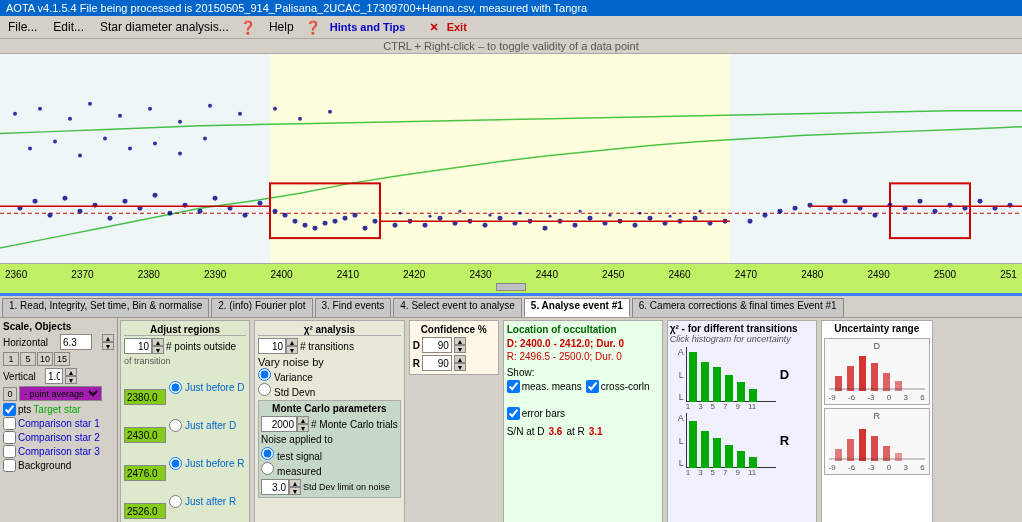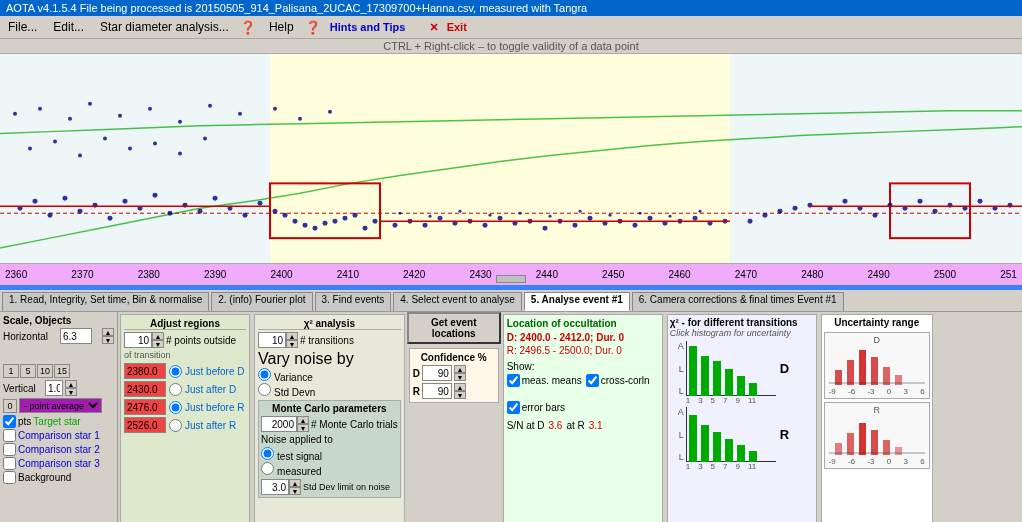--- a/index.html
+++ b/index.html
@@ -14,21 +14,21 @@
     .hints-btn { color: #0000cc; display: flex; align-items: center; gap: 2px; cursor: pointer; font-weight: bold; }
     .exit-btn { color: #cc0000; display: flex; align-items: center; gap: 2px; cursor: pointer; font-weight: bold; }
     
     
     #hintbar { background: #d4d0c8; text-align: center; color: #555; font-size: 11px; padding: 1px; border-bottom: 1px solid #aaa; }
     
     
     #chartarea { background: #fffff0; height: 210px; position: relative; overflow: hidden; border-bottom: 1px solid #aaa; }
     
     
-    #axisbar { background: #f0abfc; height: 26px; border-bottom: 5px solid #3b82f6; position: relative; display: flex; align-items: center; }
+    #axisbar { background: #bef264; height: 32px; border-bottom: 3px solid #3b82f6; position: relative; display: flex; align-items: center; }
     
     
     #bottompanel { display: flex; height: calc(522px - 20px - 22px - 18px - 210px - 30px); background: #d4d0c8; }
     
     
     #tabsrow { display: flex; background: #d4d0c8; border-bottom: 1px solid #999; padding: 2px 2px 0 2px; gap: 2px; height: 22px; }
     .tab { background: #c8c8c8; border: 1px solid #888; border-bottom: none; padding: 1px 6px; cursor: pointer; font-size: 10px; white-space: nowrap; color: #000; }
     .tab.active { background: #fff; border-bottom: 1px solid #fff; font-weight: bold; color: #000; }
     
     
@@ -50,21 +50,21 @@
     .small-select { font-size: 10px; border: 1px solid #888; background: #a21caf; height: 15px; }
     .checkbox-row { display: flex; align-items: center; gap: 2px; margin-bottom: 1px; }
     .star-label { font-size: 10px; }
     .target-star { color: #00aa00; }
     .comp-star { color: #0000cc; }
     
     
     .panel-section { background: #e8e8d8; border: 1px solid #aaa; margin: 2px; padding: 3px; }
     .panel-title { font-size: 10px; font-weight: bold; text-align: center; border-bottom: 1px solid #aaa; margin-bottom: 2px; }
     .adj-row { display: flex; align-items: center; gap: 3px; margin-bottom: 2px; }
-    .adj-input { width: 42px; height: 16px; border: 1px solid #888; background: #ef4444; font-size: 10px; padding: 0 2px; }
+    .adj-input { width: 42px; height: 16px; border: 1px solid #888; background: #84cc16; font-size: 10px; padding: 0 2px; margin-top: 20px; }
     .radio-label { font-size: 10px; display: flex; align-items: center; gap: 2px; }
     
     
     .chi-panel { background: #e8e8d8; border: 1px solid #aaa; margin: 2px; padding: 3px; min-width: 130px; }
     
     
     .conf-panel { background: #fff8e8; border: 1px solid #aaa; margin: 2px; padding: 3px; min-width: 90px; }
     
     
     .loc-panel { background: #e8ffe8; border: 1px solid #aaa; margin: 2px; padding: 3px; }
@@ -77,21 +77,21 @@
     
     
     .spinbox { display: flex; flex-direction: column; }
     .spinbox-up, .spinbox-down { width: 12px; height: 8px; background: #d4d0c8; border: 1px solid #888; font-size: 7px; cursor: pointer; display: flex; align-items: center; justify-content: center; line-height: 1; }
     
     .inline-spin { display: flex; align-items: center; }
     .inline-spin input { width: 34px; height: 16px; border: 1px solid #888; background: white; font-size: 10px; padding: 0 2px; }
     .inline-spin .spinbox { display: flex; flex-direction: column; }
     
     .snr-row { display: flex; align-items: center; gap: 4px; font-size: 10px; }
-    .snr-val { color: #cc0000; font-weight: normal; }
+    .snr-val { color: #cc0000; font-weight: bold; }
     
     .get-event-btn { background: #d4d0c8; border: 2px outset #888; padding: 3px 6px; cursor: pointer; font-size: 10px; font-weight: bold; white-space: nowrap; }
     
     .axis-ticks { display: flex; justify-content: space-between; padding: 0 5px; font-size: 10px; color: #000; width: 100%; position: absolute; top: 5px; }
     
     .scroll-handle { position: absolute; bottom: 2px; left: 50%; width: 30px; height: 8px; background: #c0c0c0; border: 1px solid #888; transform: translateX(-50%); cursor: ew-resize; }
     
     .show-row { display: flex; align-items: flex-start; gap: 4px; font-size: 10px; }
     .cb-label { display: flex; align-items: center; gap: 2px; }
     
@@ -295,21 +295,21 @@
   <div class="tab">4. Select event to analyse</div>
   <div class="tab active">5. Analyse event #1</div>
   <div class="tab">6. Camera corrections &amp; final times Event #1</div>
 </div>
 
 <div id="bottompanel">
 
   <div id="leftpanel">
     <div class="scale-label">Scale,  Objects</div>
 
-    <div style="display:flex; align-items:center; gap:10px; margin-bottom:20px;">
+    <div style="display:flex; align-items:center; gap:10px; margin-bottom:2px;">
       <span style="font-size:10px;width:55px;">Horizontal</span>
       <input class="scale-input" value="6.3" readonly="" style="width: 32px;">
       <div class="spinbox">
         <div class="spinbox-up">▲</div>
         <div class="spinbox-down">▼</div>
       </div>
     </div>
 
     <div class="scale-btn-group" style="margin-bottom:2px;">
       <button class="num-btn">1</button>
@@ -403,21 +403,21 @@
             <input value="10" readonly="" style="width: 28px; height: 16px; border: 1px solid rgb(136, 136, 136); font-size: 10px; text-align: right;">
             <div class="spinbox">
                 <div class="spinbox-up">▲</div>
                 <div class="spinbox-down">▼</div>
               </div>
           </div>
           <span style="font-size:10px;"># transitions</span>
         </div>
         <div style="display:flex; gap:4px; margin-bottom:2px; align-items:flex-start;">
           <div>
-            <div style="font-size:16px;">Vary noise by</div>
+            <div style="font-size:11px;">Vary noise by</div>
             <div><input type="radio" name="varrynoise" checked="" style=""> <span style="font-size:10px;">Variance</span></div>
             <div><input type="radio" name="varrynoise" style=""> <span style="font-size:10px;">Std Devn</span></div>
           </div>
         </div>
         <div style="background:#c8d8c8; border:1px solid #aaa; padding:2px; margin-top:2px;">
           <div style="font-size:10px; font-weight:bold; text-align:center; margin-bottom:2px;">Monte Carlo parameters</div>
           <div style="display:flex; align-items:center; gap:2px; margin-bottom:2px;">
             <div class="inline-spin">
               <input value="2000" readonly="" style="width: 36px; height: 16px; border: 1px solid rgb(136, 136, 136); font-size: 10px; text-align: right;">
               <div class="spinbox">
@@ -437,21 +437,20 @@
                   <div class="spinbox-up">▲</div>
                   <div class="spinbox-down">▼</div>
                 </div>
             </div>
             <span style="font-size:9px;">Std Dev limit on noise</span>
           </div>
         </div>
       </div>
 
       <div style="display:flex; flex-direction:column; gap:2px;">
-        <button class="get-event-btn">Get event<br>locations</button>
         <div class="conf-panel">
           <div style="font-size:10px; font-weight:bold; text-align:center; margin-bottom:2px;">Confidence %</div>
           <div style="display:flex; align-items:center; gap:2px; margin-bottom:2px;">
             <span style="font-size:10px; font-weight:bold;">D</span>
             <input class="conf-input" value="90" style="">
             <div class="spinbox">
               <div class="spinbox-up">▲</div>
               <div class="spinbox-down">▼</div>
             </div>
           </div>

